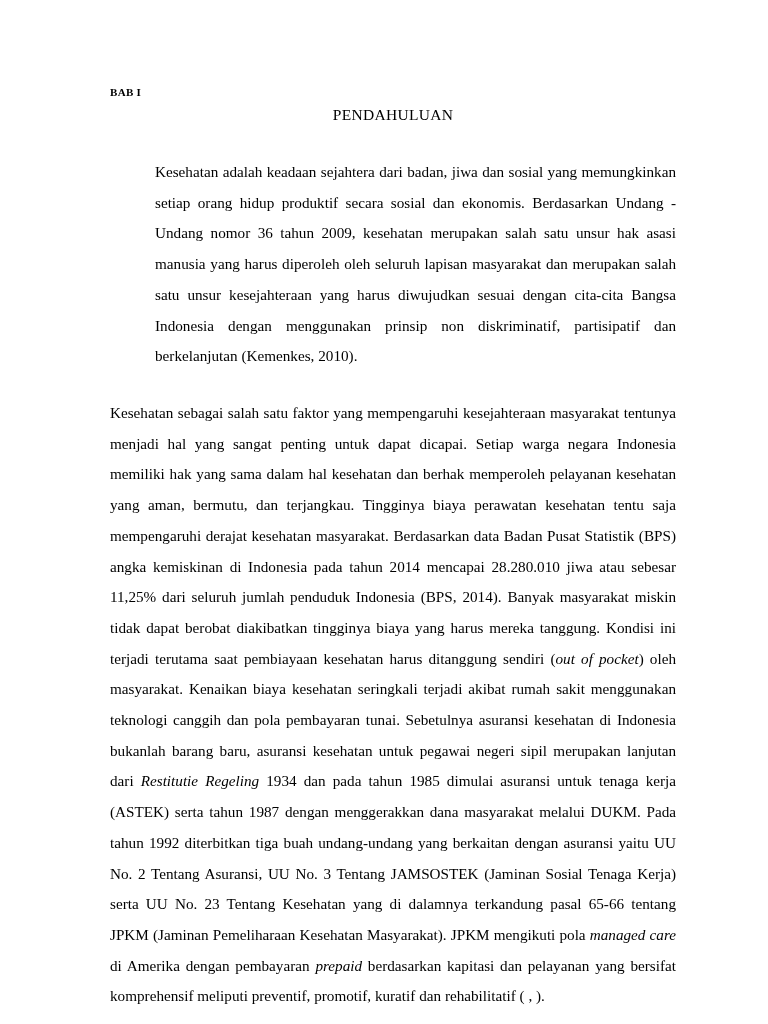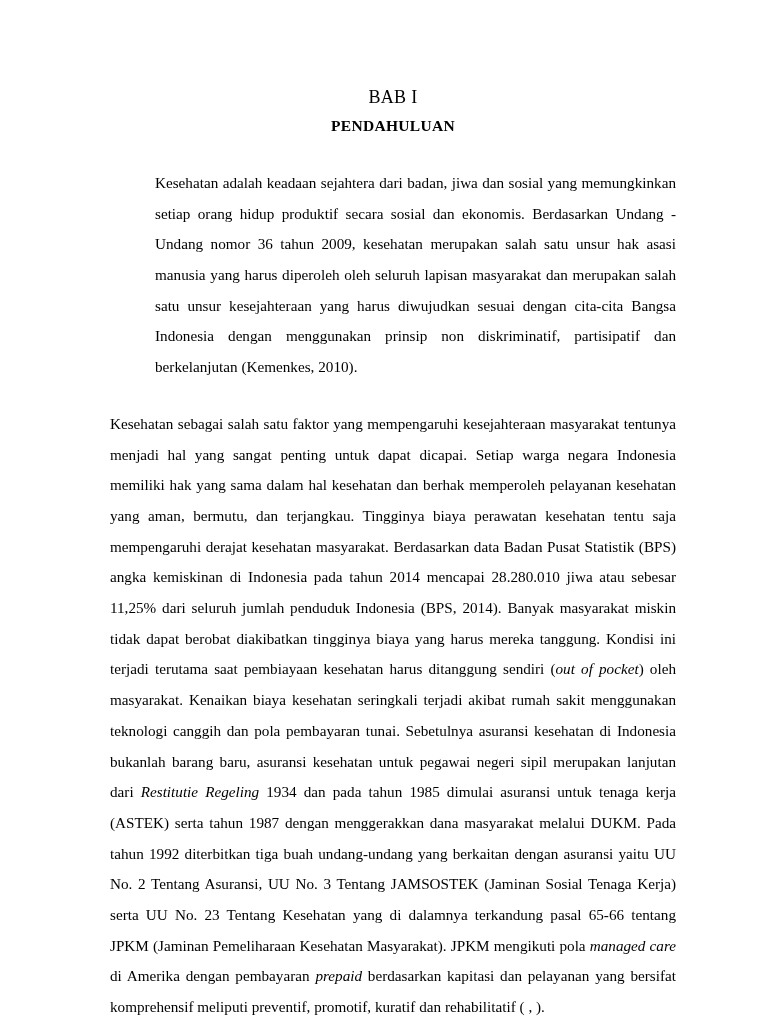--- a/index.html
+++ b/index.html
@@ -15,29 +15,29 @@
     overflow: hidden;
   }
   .page {
     box-sizing: border-box;
     width: 768px;
     height: 1024px;
     padding: 84px 92px 60px 110px;
     position: relative;
   }
   .heading {
-    text-align: center;
-    font-weight: normal;
-    font-size: 18px;
+    text-align: left;
+    font-weight: bold;
+    font-size: 11px;
     letter-spacing: 0.3px;
     line-height: 1.55;
   }
   .heading-line-2 {
     text-align: center;
-    font-weight: bold;
+    font-weight: normal;
     font-size: 15.5px;
     letter-spacing: 0.3px;
     line-height: 1.55;
     margin-top: 2px;
   }
   .para {
     text-align: justify;
     text-justify: inter-word;
     font-size: 15.2px;
     line-height: 2.02;

